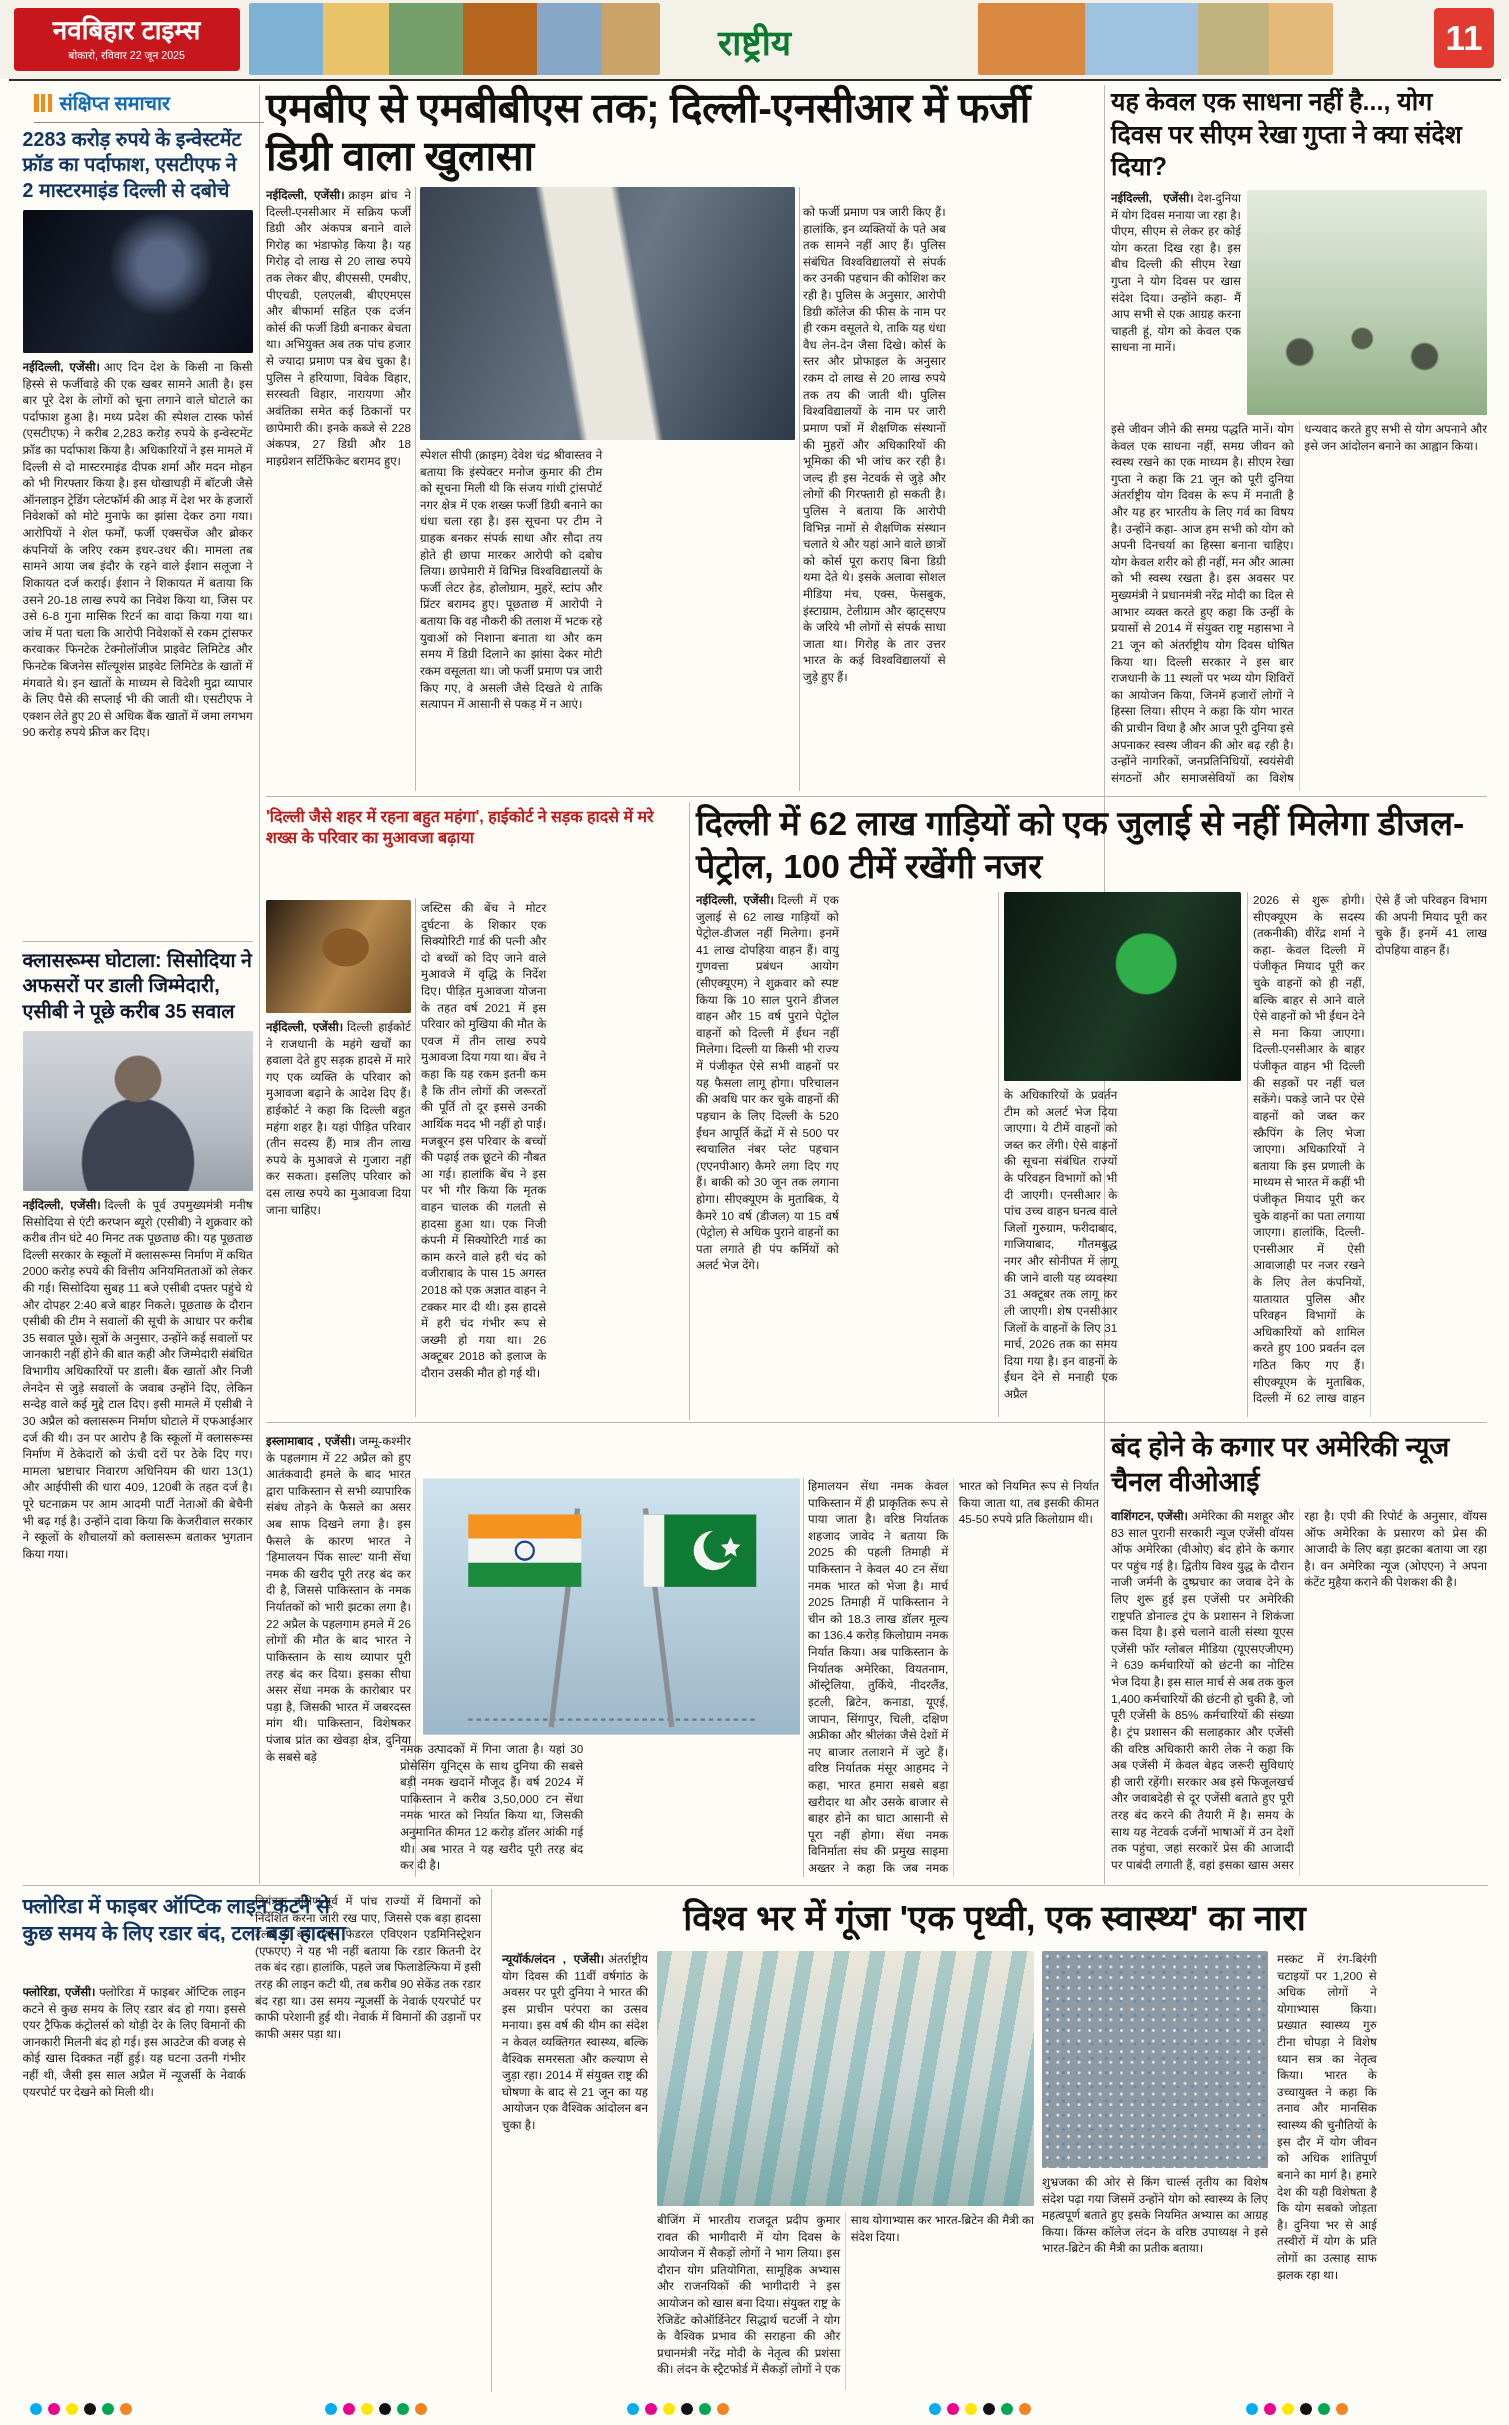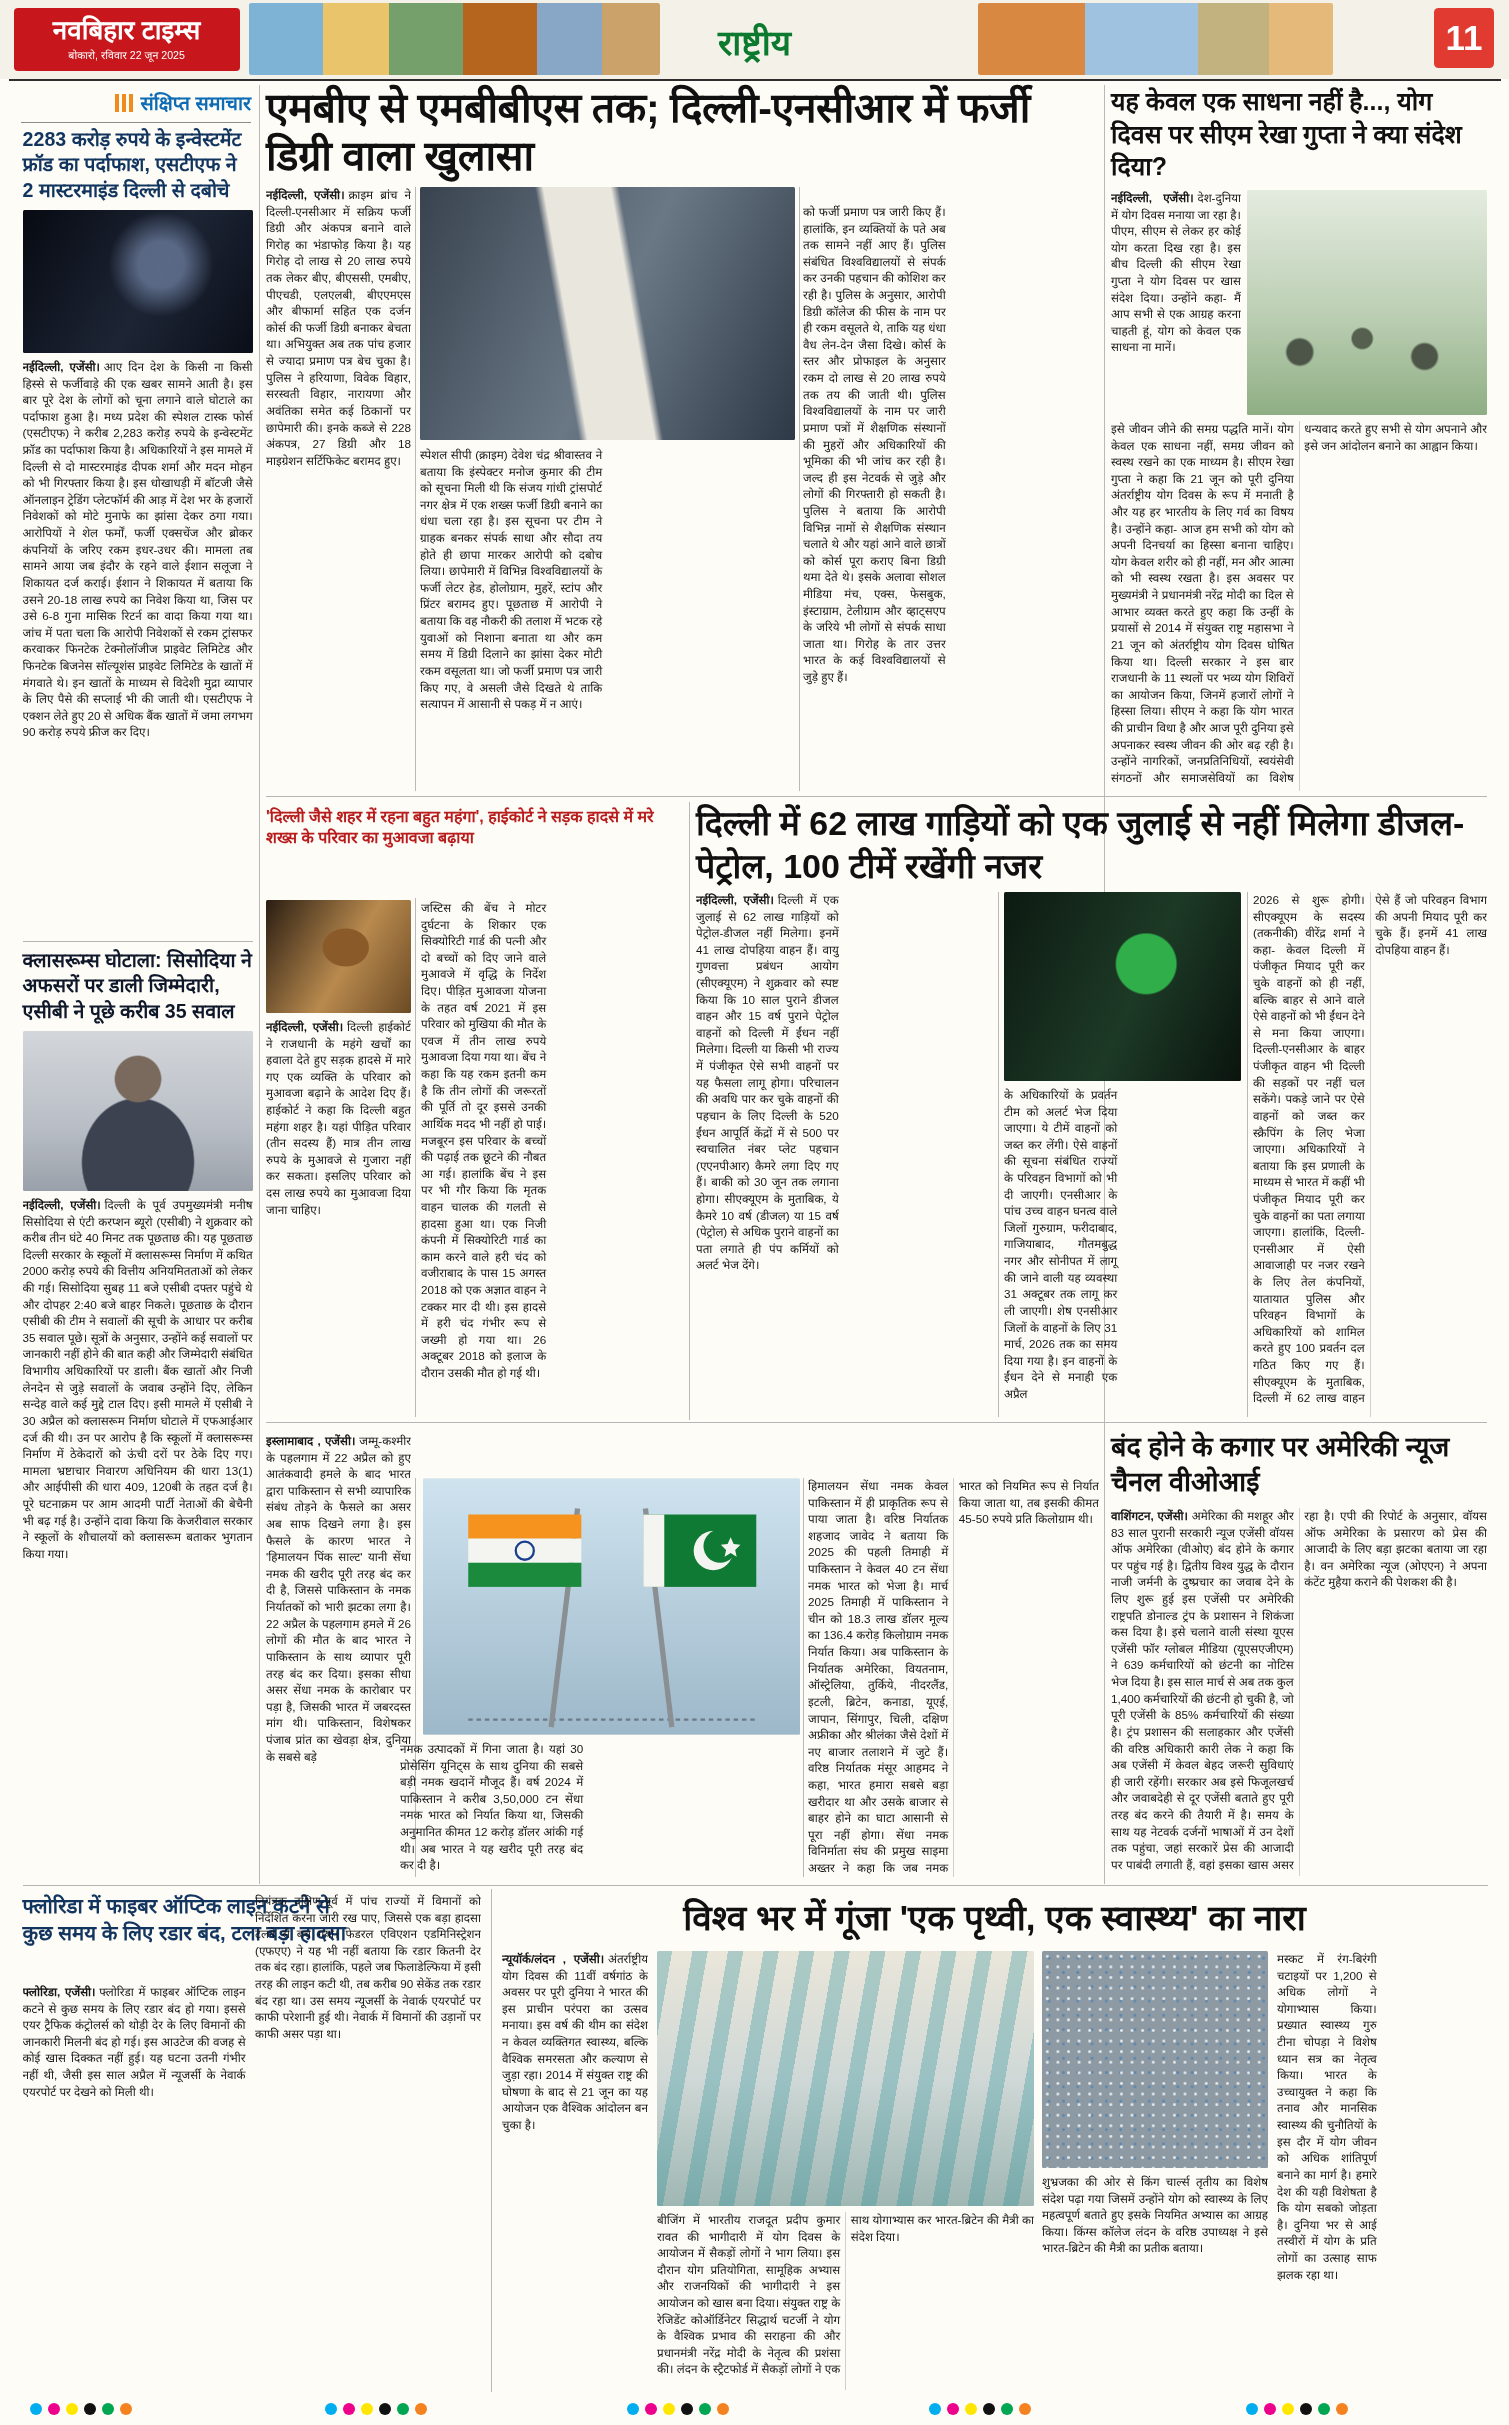--- a/index.html
+++ b/index.html
@@ -95,21 +95,21 @@
   <div class="abs vrule" style="left:415px;top:1478px;height:399px;"></div>
   <div class="abs vrule" style="left:799px;top:187px;height:604px;"></div>
   <div class="abs vrule" style="left:803px;top:1478px;height:399px;"></div>
   <div class="abs vrule" style="left:998px;top:892px;height:525px;"></div>
   <div class="abs vrule" style="left:1247px;top:892px;height:525px;"></div>
   <div class="abs hrule-thin" style="left:266px;top:796px;width:1221px;"></div>
   <div class="abs hrule-thin" style="left:266px;top:1422px;width:1221px;"></div>
   <div class="abs hrule-thin" style="left:22.6px;top:1885px;width:1465px;"></div>
   <div class="abs hrule-thin" style="left:22.6px;top:941px;width:230px;"></div>
 
-  <div class="abs briefs-head" style="left:21px;top:89px;width:230px;justify-content:flex-end;">
+  <div class="abs briefs-head" style="left:34px;top:89px;width:230px;">
     <span class="briefs-icon"></span>
     <span class="briefs-title">संक्षिप्त समाचार</span>
   </div>
 
   <div class="abs headline h-brief" style="left:22.6px;top:127px;width:230px;">2283 करोड़ रुपये के इन्वेस्टमेंट फ्रॉड का पर्दाफाश, एसटीएफ ने 2 मास्टरमाइंड दिल्ली से दबोचे</div>
   <div class="abs ph img-invest" style="left:22.6px;top:210px;width:230px;height:143px;"></div>
   <div class="abs bt" style="left:22.6px;top:359px;width:230px;height:578px;">
     <span class="dl">नईदिल्ली, एजेंसी।</span><span>आए दिन देश के किसी ना किसी हिस्से से फर्जीवाड़े की एक खबर सामने आती है। इस बार पूरे देश के लोगों को चूना लगाने वाले घोटाले का पर्दाफाश हुआ है। मध्य प्रदेश की स्पेशल टास्क फोर्स (एसटीएफ) ने करीब 2,283 करोड़ रुपये के इन्वेस्टमेंट फ्रॉड का पर्दाफाश किया है। अधिकारियों ने इस मामले में दिल्ली से दो मास्टरमाइंड दीपक शर्मा और मदन मोहन को भी गिरफ्तार किया है। इस धोखाधड़ी में बॉटजी जैसे ऑनलाइन ट्रेडिंग प्लेटफॉर्म की आड़ में देश भर के हजारों निवेशकों को मोटे मुनाफे का झांसा देकर ठगा गया। आरोपियों ने शेल फर्मों, फर्जी एक्सचेंज और ब्रोकर कंपनियों के जरिए रकम इधर-उधर की। मामला तब सामने आया जब इंदौर के रहने वाले ईशान सलूजा ने शिकायत दर्ज कराई। ईशान ने शिकायत में बताया कि उसने 20-18 लाख रुपये का निवेश किया था, जिस पर उसे 6-8 गुना मासिक रिटर्न का वादा किया गया था। जांच में पता चला कि आरोपी निवेशकों से रकम ट्रांसफर करवाकर फिनटेक टेक्नोलॉजीज प्राइवेट लिमिटेड और फिनटेक बिजनेस सॉल्यूशंस प्राइवेट लिमिटेड के खातों में मंगवाते थे। इन खातों के माध्यम से विदेशी मुद्रा व्यापार के लिए पैसे की सप्लाई भी की जाती थी। एसटीएफ ने एक्शन लेते हुए 20 से अधिक बैंक खातों में जमा लगभग 90 करोड़ रुपये फ्रीज कर दिए।</span>
   </div>
 

